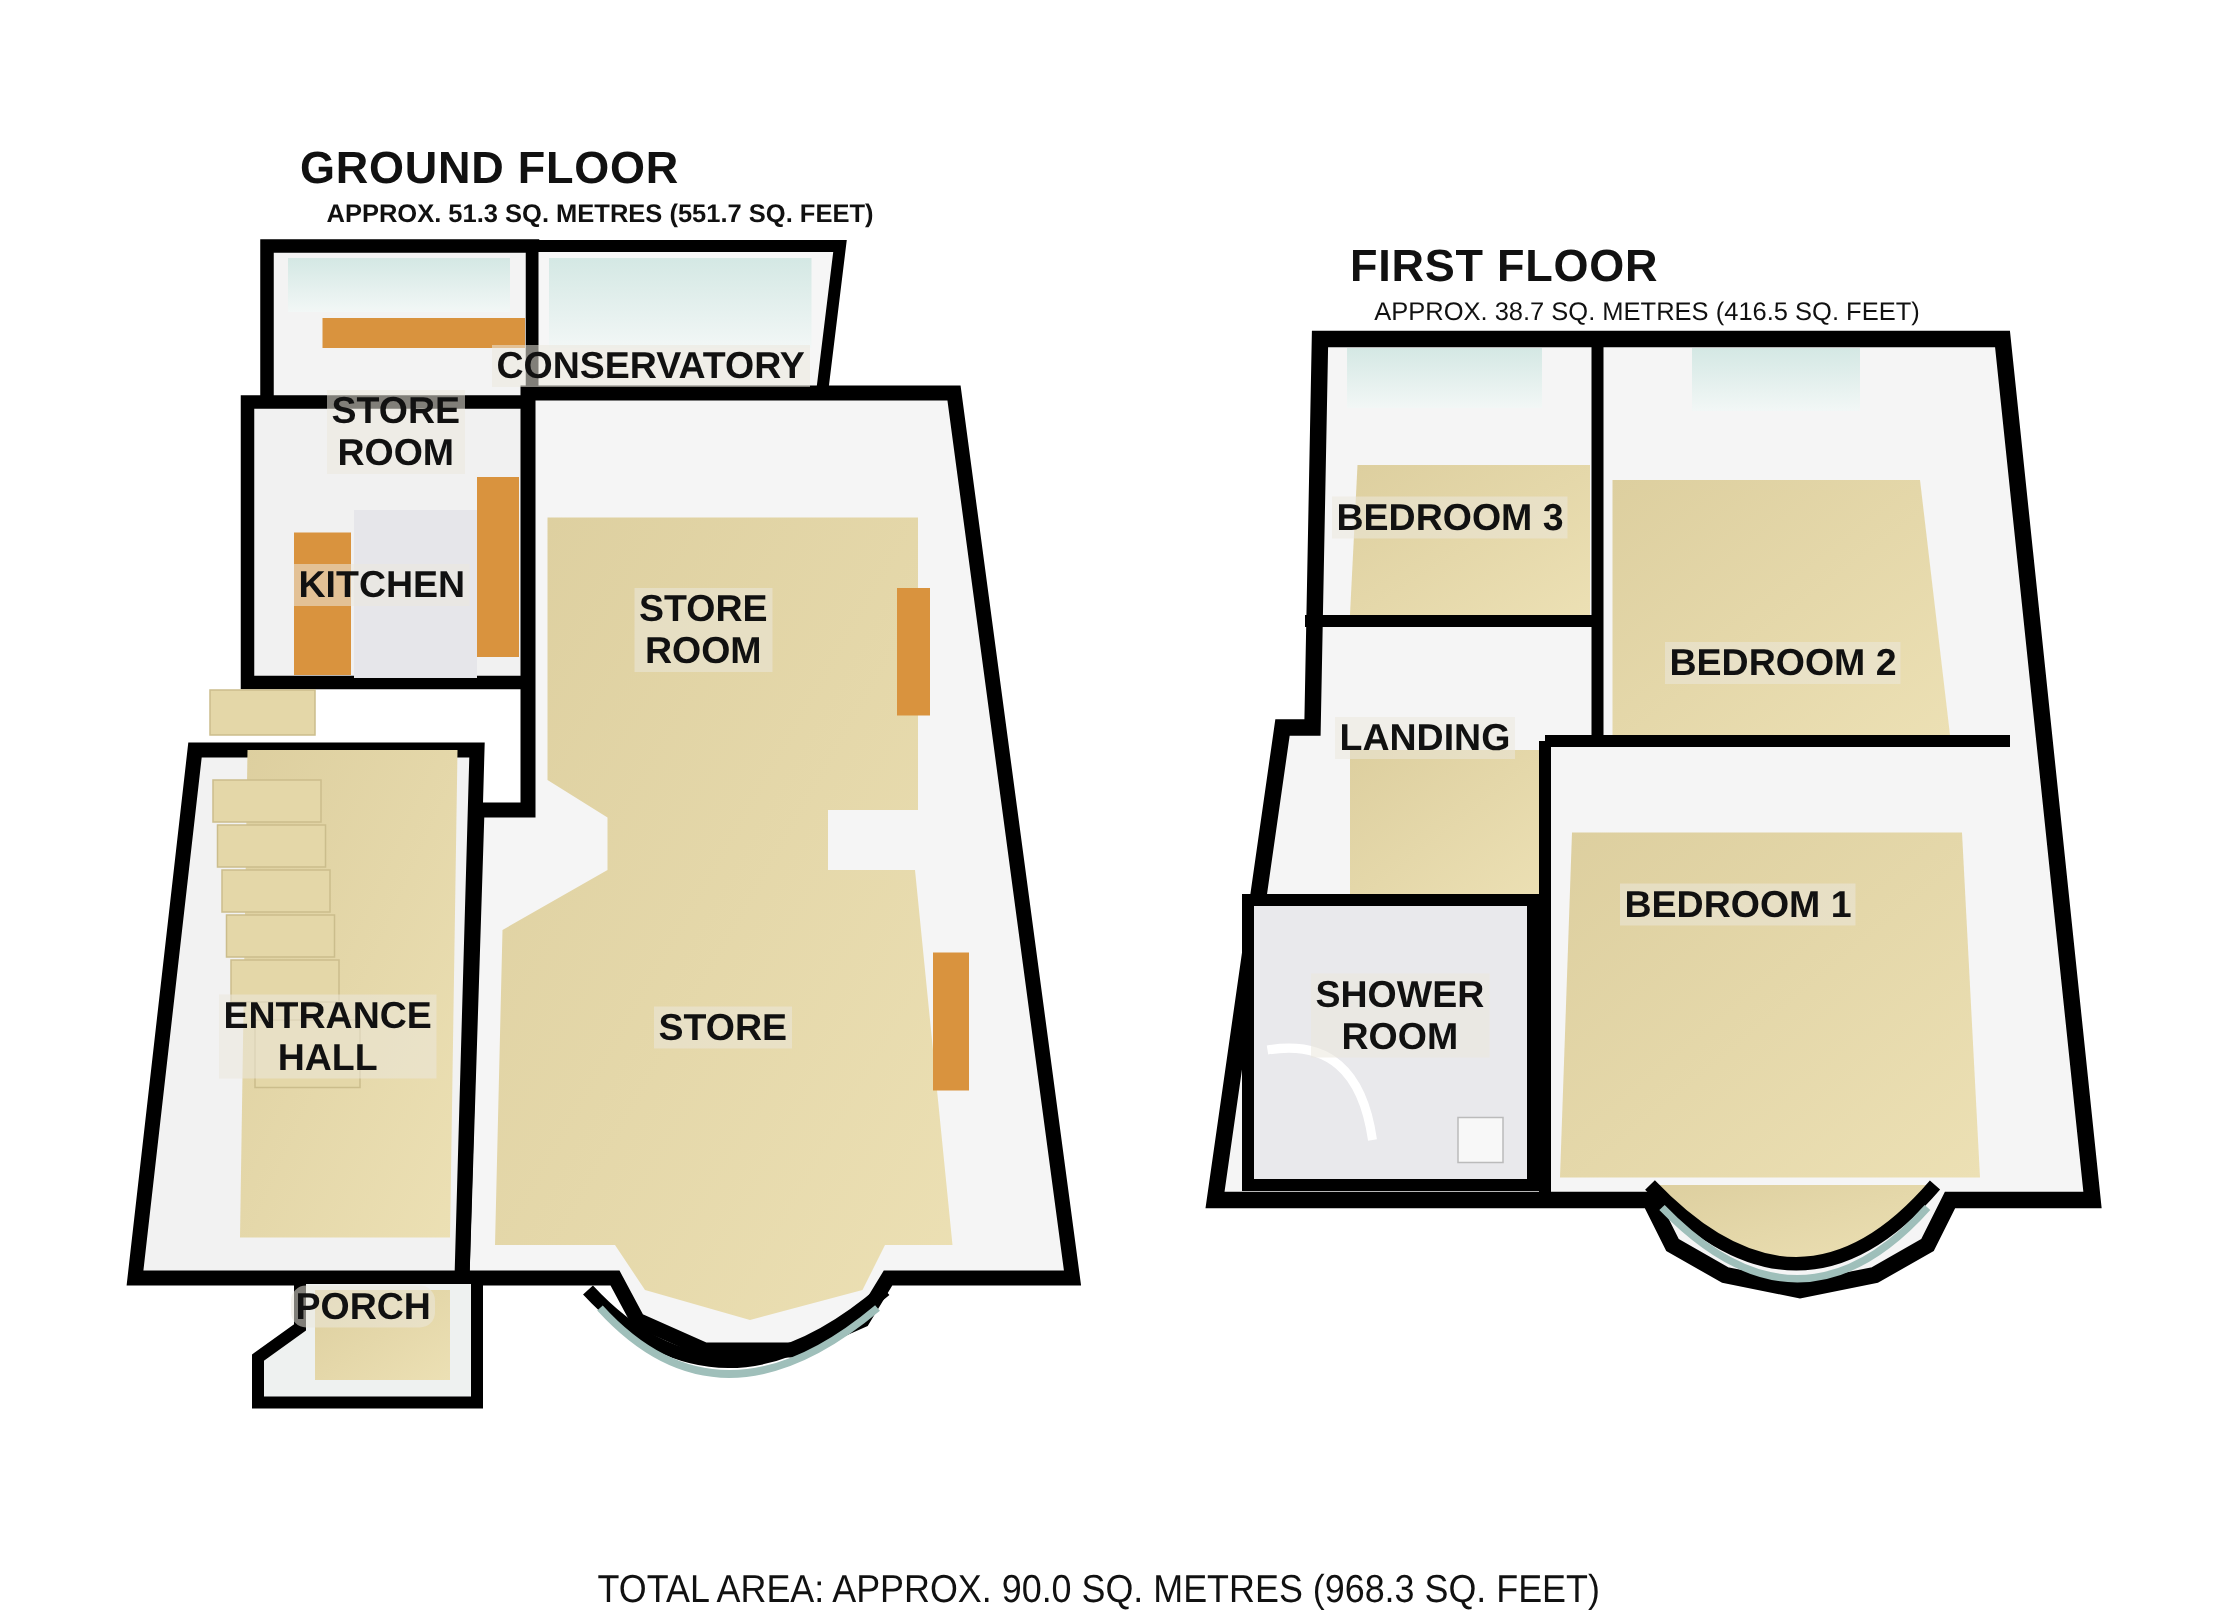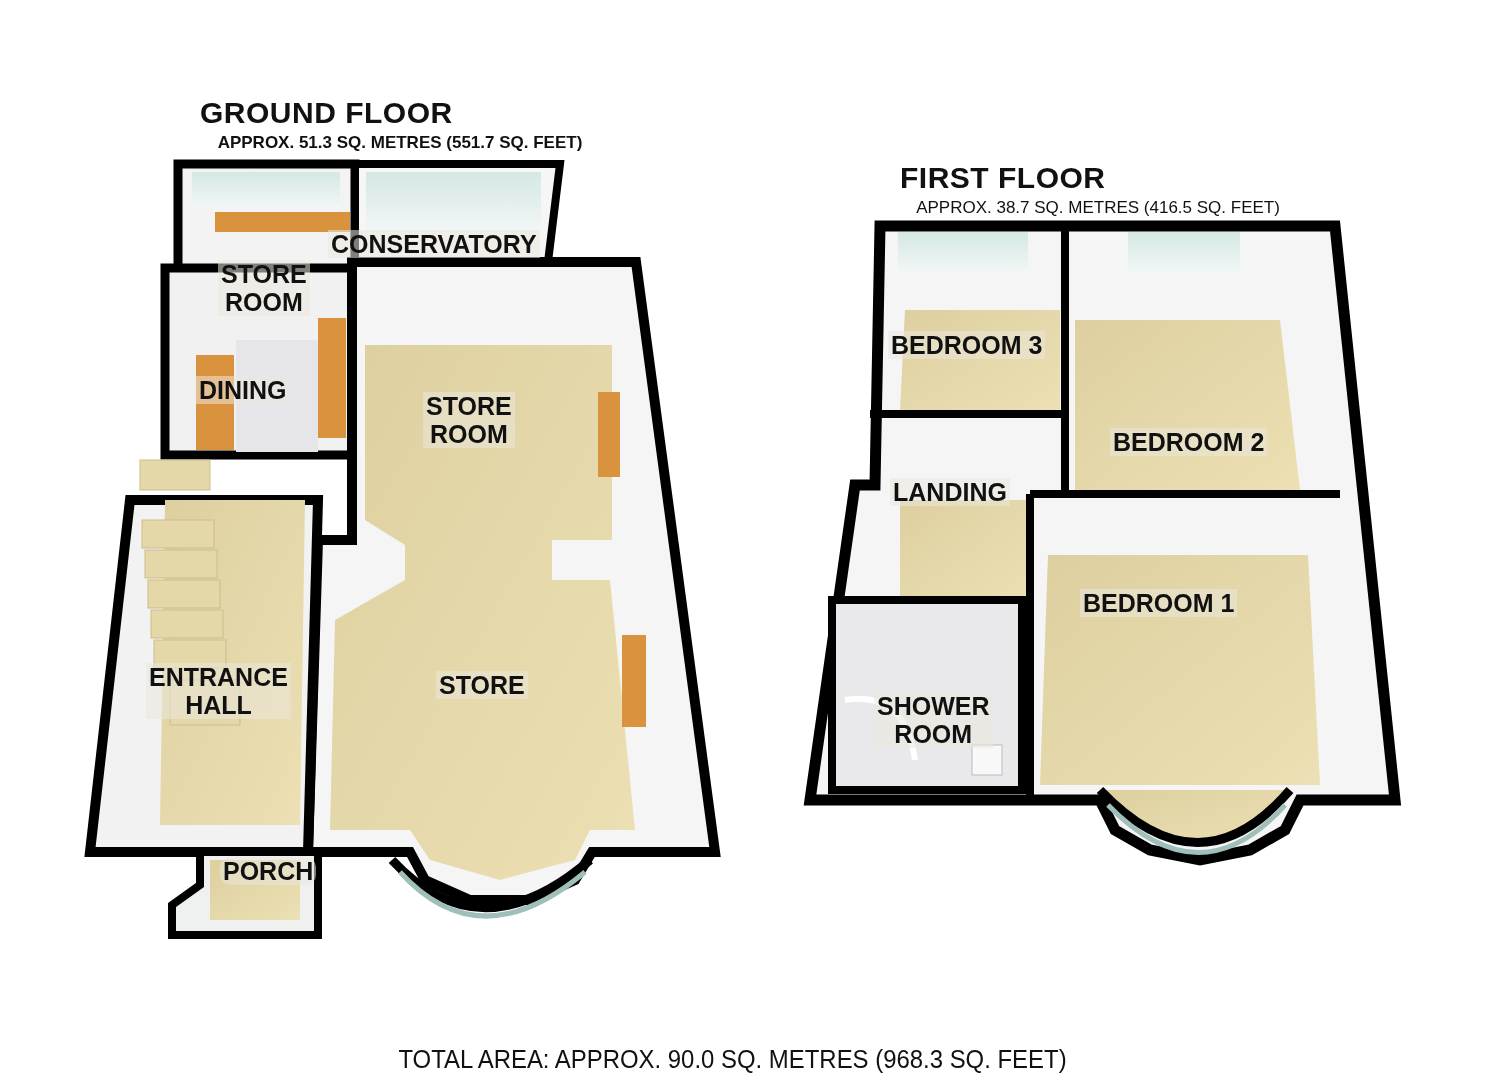--- a/index.html
+++ b/index.html
@@ -90,34 +90,34 @@
     <path d="M845,700 Q905,690 915,760" fill="none" stroke="#fff" stroke-width="6"></path>
     <rect x="972" y="745" width="30" height="30" fill="#f8f8f8" stroke="#bbb"></rect>
   </g>
 </svg>
 
 <div class="lbl" style="left:218px;top:230px;margin-top:30px;">
   <div>STORE</div>
   <div>ROOM</div>
 </div>
 <div class="lbl" style="left:328px;top:230px;">CONSERVATORY</div>
-<div class="lbl" style="left:196px;top:376px;">DINING</div>
+<div class="lbl" style="left:196px;top:376px;">KITCHEN</div>
 <div class="lbl" style="left:423px;top:392px;">
   <div>STORE</div>
   <div>ROOM</div>
 </div>
 <div class="lbl" style="left:146px;top:663px;">
   <div>ENTRANCE</div>
   <div>HALL</div>
 </div>
 <div class="lbl" style="left:436px;top:671px;">STORE</div>
-<div class="lbl" style="left:220px;top:857px;border-radius:10px;">PORCH</div>
+<div class="lbl" style="left:194px;top:857px;border-radius:10px;">PORCH</div>
 
 <div class="lbl" style="left:888px;top:331px;text-align:center;">BEDROOM 3</div>
 <div class="lbl" style="left:1110px;top:384px;margin-top:44px;">BEDROOM 2</div>
 <div class="lbl" style="left:890px;top:478px;">LANDING</div>
 <div class="lbl" style="left:1080px;top:589px;">BEDROOM 1</div>
-<div class="lbl" style="left:874px;top:692px;">
+<div class="lbl" style="left:874px;top:649px;">
   <div>SHOWER</div>
   <div>ROOM</div>
 </div>
 
 <div class="total">TOTAL AREA: APPROX. 90.0 SQ. METRES (968.3 SQ. FEET)</div>
 
 </body></html>

